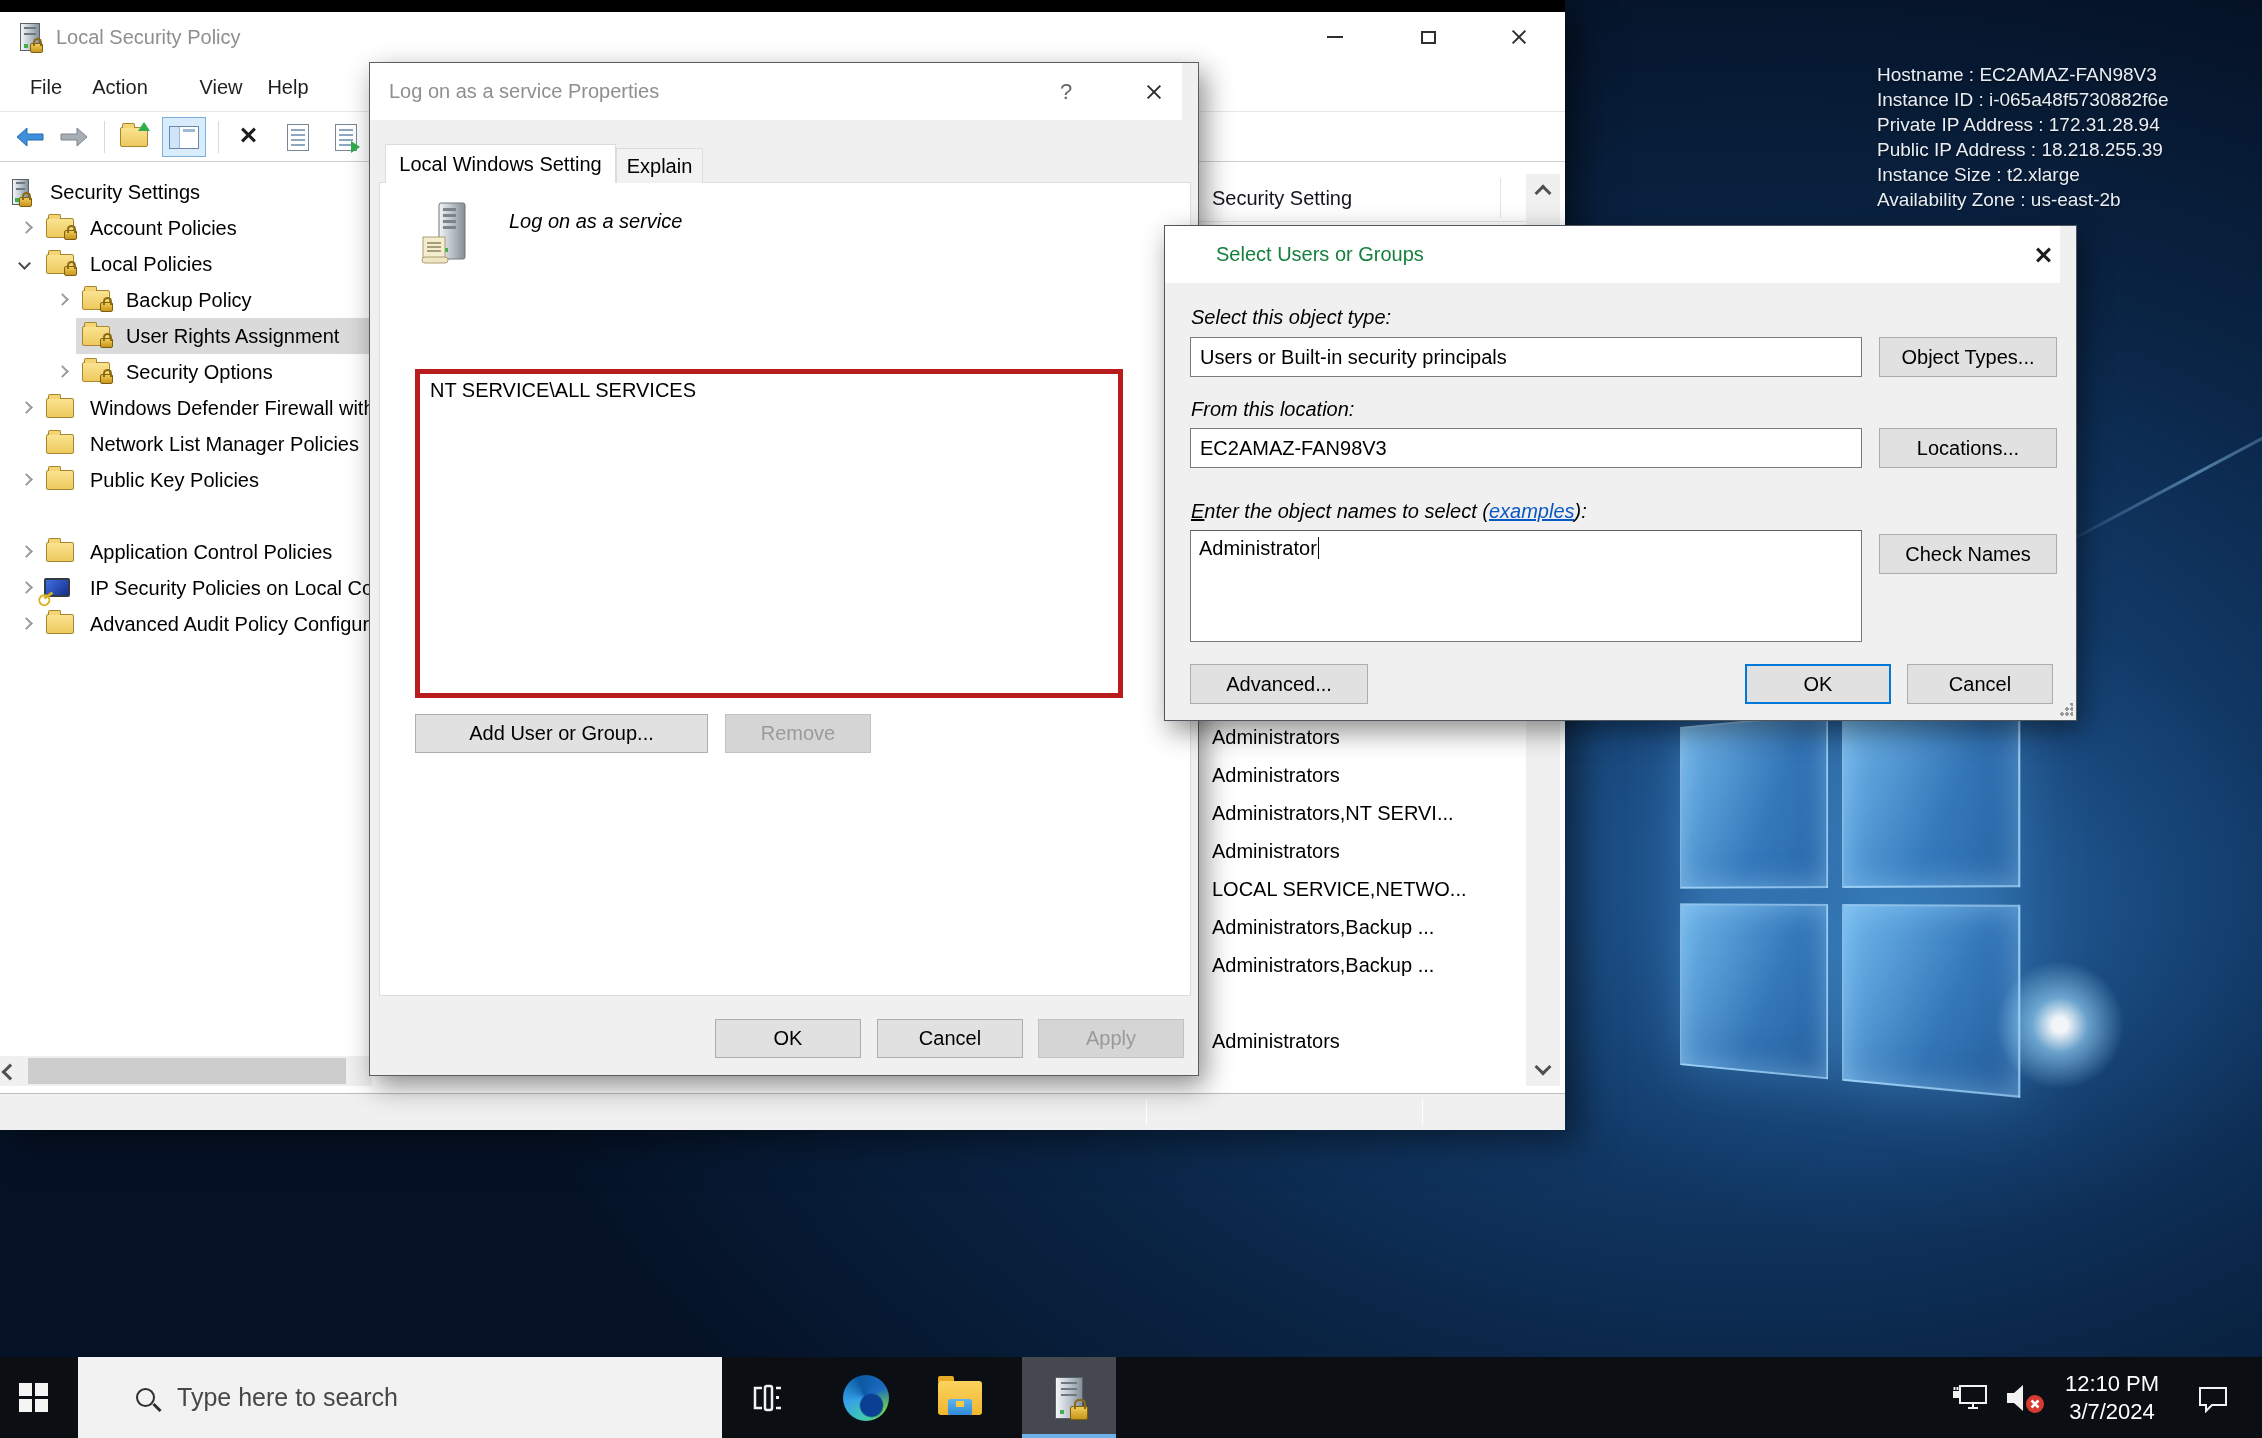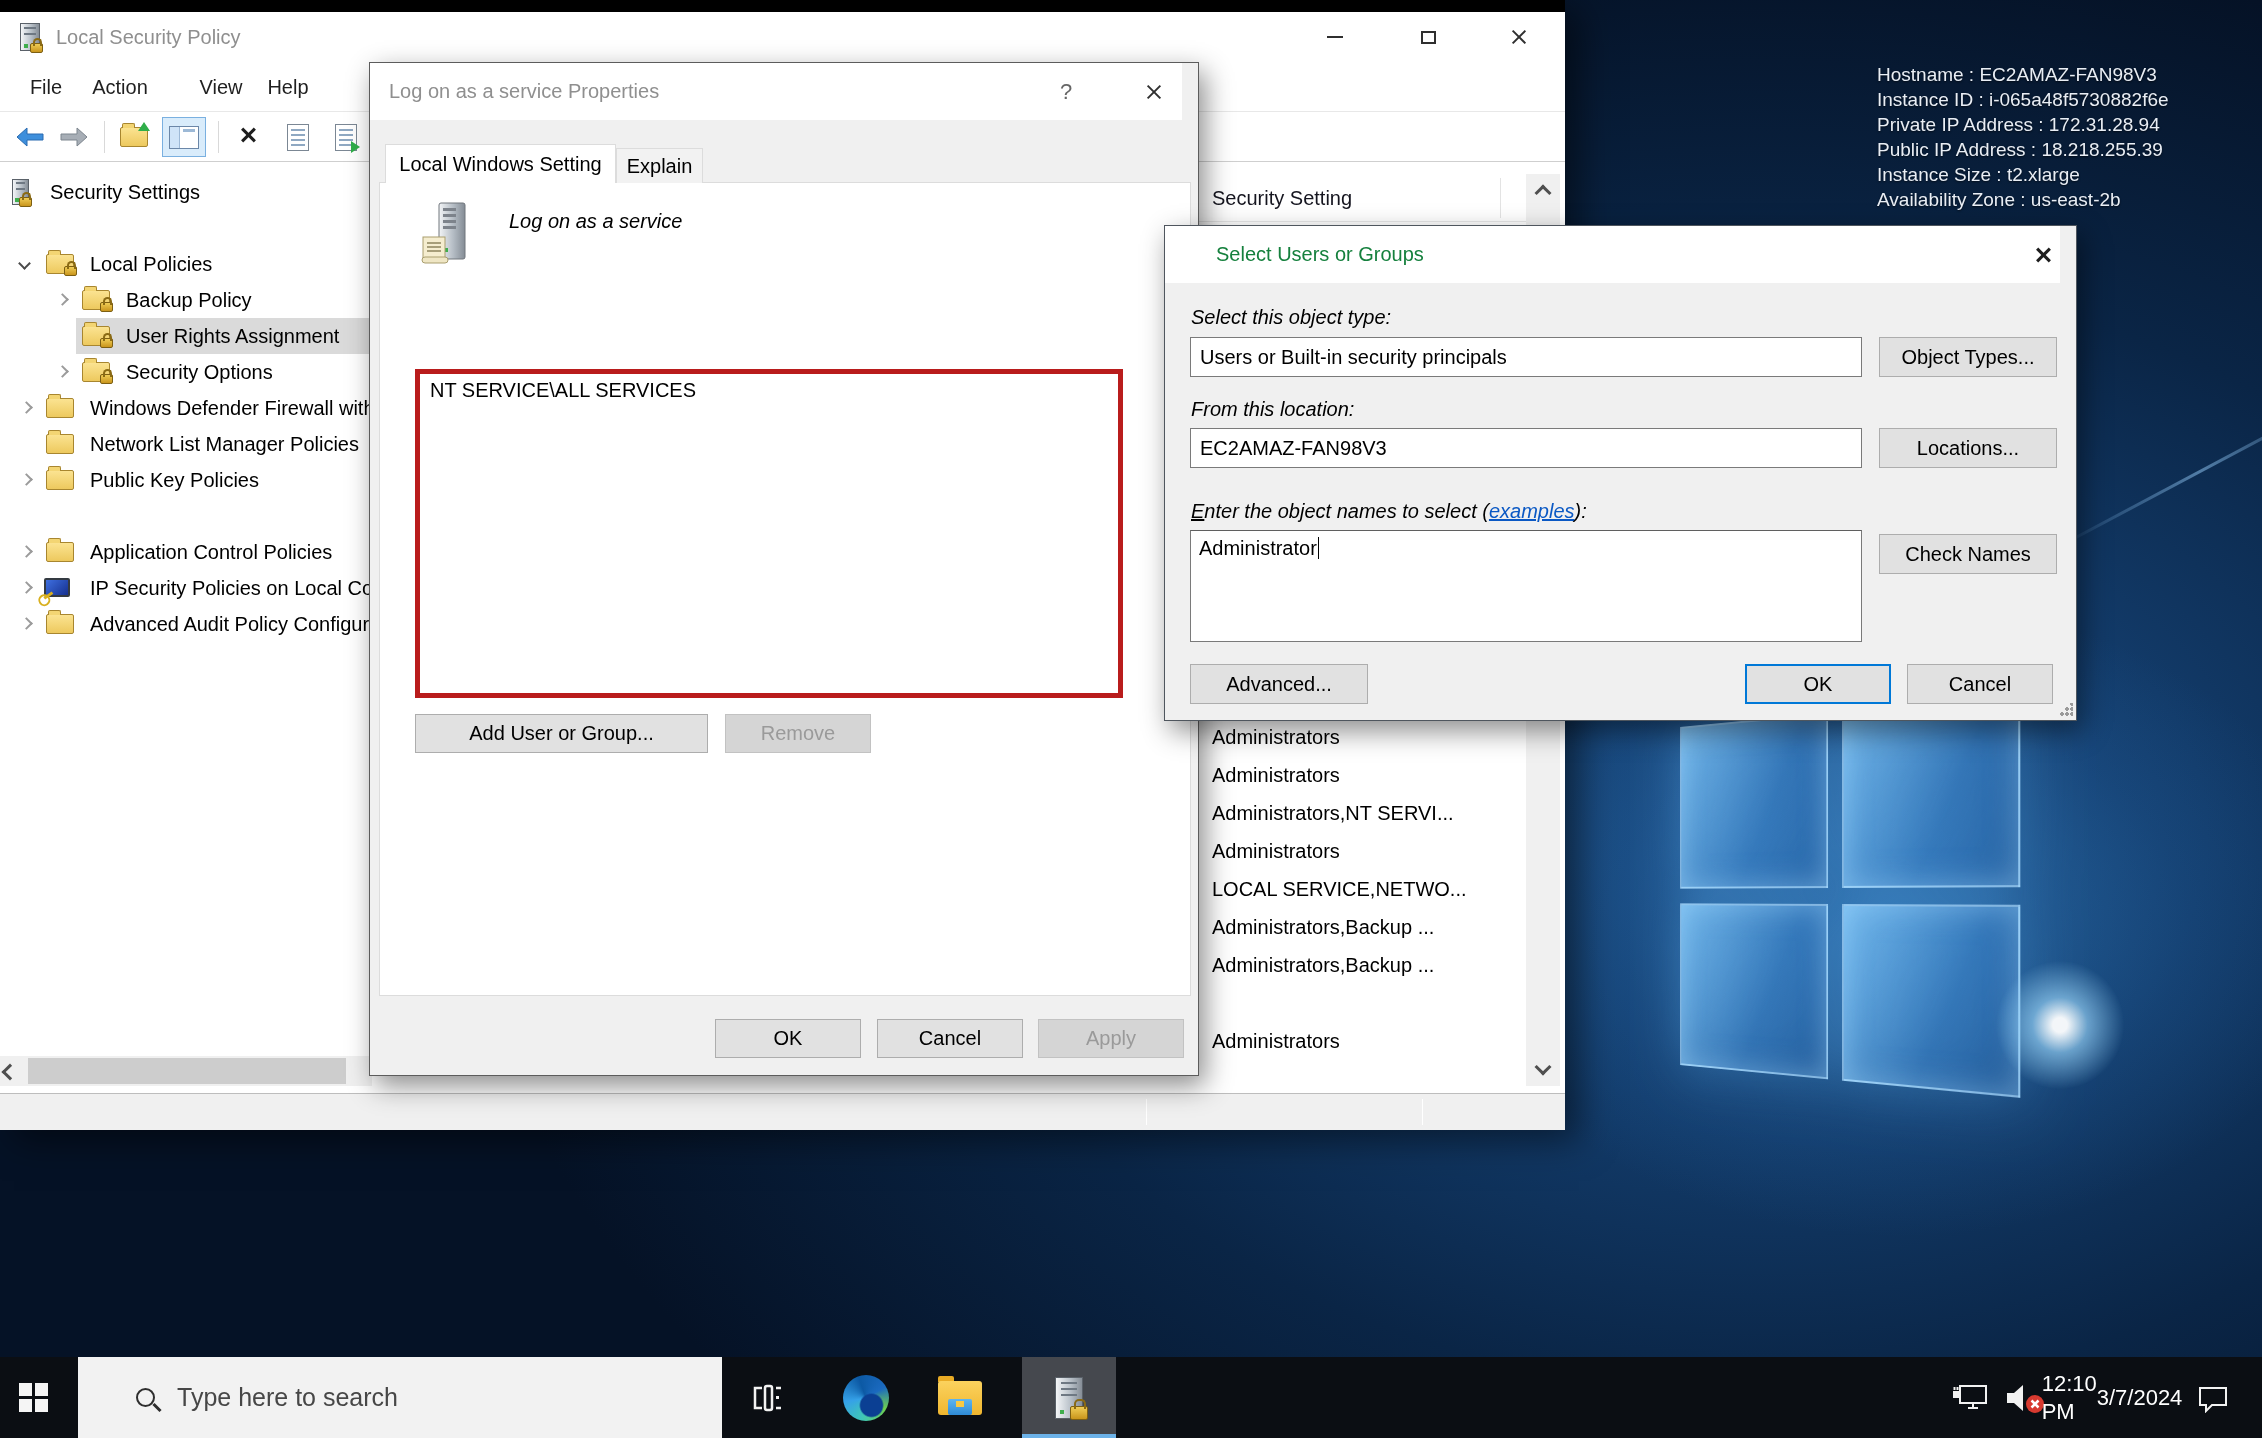--- a/index.html
+++ b/index.html
@@ -141,21 +141,21 @@
     background:radial-gradient(circle at 62% 66%, #0b3f93 0 26%, rgba(11,63,147,0) 30%),
     conic-gradient(from 120deg, #6fd04f, #3fc6b7 70deg, #35a1e8 140deg, #0c59a4 220deg, #1b6ac0 300deg, #6fd04f 360deg);}
   .feicon{position:relative;width:44px;height:34px;}
   .fe-back{position:absolute;inset:0;background:linear-gradient(#fbd25e,#f0b62f);border-radius:3px;}
   .fe-tab{position:absolute;left:0;top:-5px;width:16px;height:6px;background:#e9ab25;border-radius:2px 2px 0 0;}
   .fe-front{position:absolute;left:10px;bottom:0;width:24px;height:16px;background:linear-gradient(#5db5f0,#2e8ad6);border-radius:2px;}
   .fe-notch{position:absolute;left:18px;bottom:8px;width:8px;height:6px;background:#f7c943;}
   .secpolbtn{position:absolute;left:1022px;top:0;width:94px;height:81px;background:#45484e;
     box-shadow:inset 0 -4px 0 #6cb2e8;display:flex;align-items:center;justify-content:center;}
   .clock{position:absolute;left:2060px;top:0;width:104px;height:81px;color:#fff;font-size:22px;line-height:28px;
-    display:flex;flex-direction:row;justify-content:center;align-items:center;}
+    display:flex;flex-direction:column;justify-content:center;align-items:center;}
 </style>
 </head>
 <body>
 
 <div class="screen">
 
   <div class="glow"></div>
   <div class="streak"></div>
   <div class="wlogo">
     <div class="pane"></div>
@@ -233,20 +233,27 @@
           </span>
         </span>
     </div>
 
     <div class="tree">
       <div class="trow" style="top:12px">
         <span class="ic-pc tower" style="left:12px">
             <span class="badge-lock"></span>
           </span>
         <span class="tl" style="left:50px">Security Settings</span>
+      </div>
+      <div class="trow" style="top:48px">
+        <span class="chev right" style="left:22px"></span>
+        <span class="ic-folder" style="left:46px">
+            <span class="badge-lock"></span>
+          </span>
+        <span class="tl" style="left:90px">Account Policies</span>
       </div>
       <div class="trow" style="top:84px">
         <span class="chev down" style="left:20px"></span>
         <span class="ic-folder" style="left:46px">
             <span class="badge-lock"></span>
           </span>
         <span class="tl" style="left:90px">Local Policies</span>
       </div>
       <div class="trow" style="top:120px">
         <span class="chev right" style="left:58px"></span>

